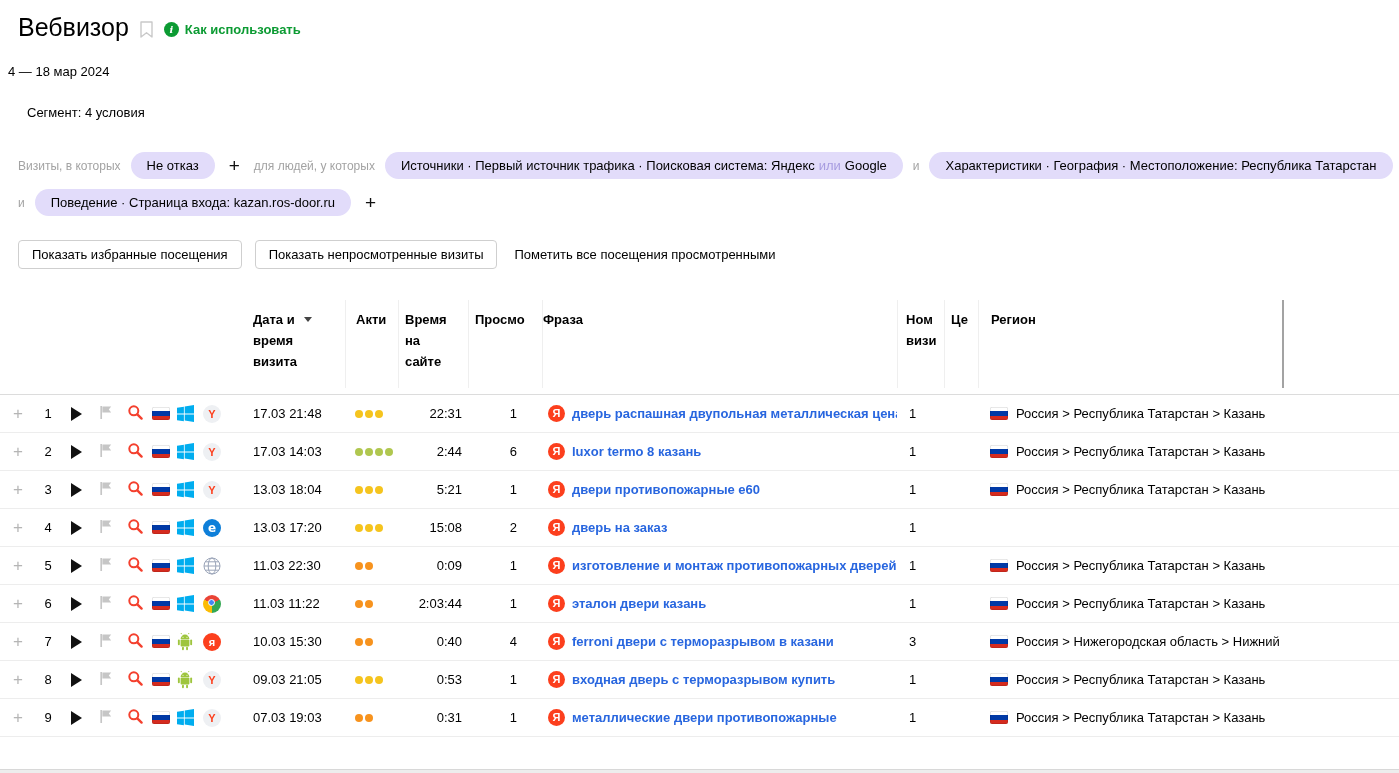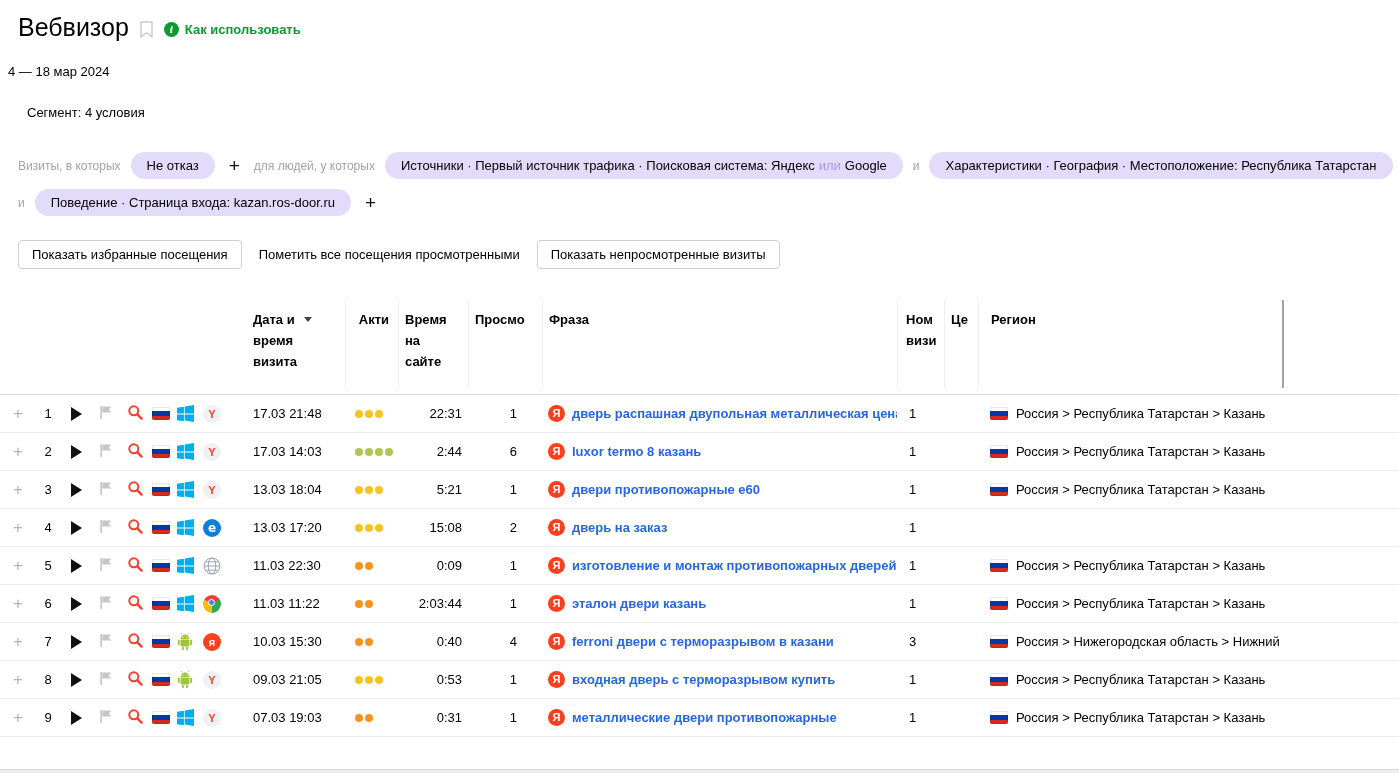--- a/index.html
+++ b/index.html
@@ -37,24 +37,24 @@
   .btn.plain { border:none; padding:6px 4px; }
 
   
   .thead { position:absolute; left:0; right:0; top:300px; height:95px;
            border-bottom:1px solid #dcdcdc; display:flex; align-items:flex-start; }
   .th { font-size:13px; font-weight:bold; padding-top:9px; height:88px; line-height:21px; }
   .bl { border-left:1px solid #efefef; }
   .br { border-right:2px solid #a3a3a3; }
   .th-sp     { width:226px; }
   .th-date   { width:119px; padding-left:27px; position:relative; cursor:pointer; }
-  .th-act    { width:53px;  padding-left:4px; overflow:hidden; cursor:pointer;text-align:center; }
+  .th-act    { width:53px;  padding-left:10px; overflow:hidden; cursor:pointer; }
   .th-time   { width:70px;  padding-left:6px; cursor:pointer; }
   .th-views  { width:74px;  padding-left:6px; overflow:hidden; cursor:pointer; }
-  .th-phrase { width:355px; padding-left:6px; cursor:pointer; }
+  .th-phrase { width:355px; cursor:pointer; }
   .th-visit  { width:47px;  padding-left:8px; overflow:hidden; cursor:pointer; }
   .th-goals  { width:34px;  padding-left:6px; overflow:hidden; cursor:pointer; }
   .th-region { width:306px; padding-left:12px; cursor:pointer; }
   .sort { position:absolute; left:78px; top:17px; width:0; height:0;
           border-left:4px solid transparent; border-right:4px solid transparent;
           border-top:5px solid #444; }
 
   
   .tbody { position:absolute; left:0; right:0; top:395px; }
   .row { display:flex; align-items:center; height:38px; border-bottom:1px solid #ededed; font-size:13px; }
@@ -138,22 +138,22 @@
   </div>
 
   <div class="filters-row filters-r2">
     <span class="flabel">и</span>
     <span class="chip">Поведение · Страница входа: kazan.ros-door.ru</span>
     <span class="plusbtn">+</span>
   </div>
 
   <div class="actions">
     <button class="btn">Показать избранные посещения</button>
+    <button class="btn">Показать непросмотренные визиты</button>
     <button class="btn plain">Пометить все посещения просмотренными</button>
-    <button class="btn">Показать непросмотренные визиты</button>
   </div>
 
   <div class="thead">
     <div class="th th-sp"></div>
     <div class="th th-date">
       <div>Дата и</div>
       <div>время</div>
       <div>визита</div>
       <span class="sort"></span>
     </div>

